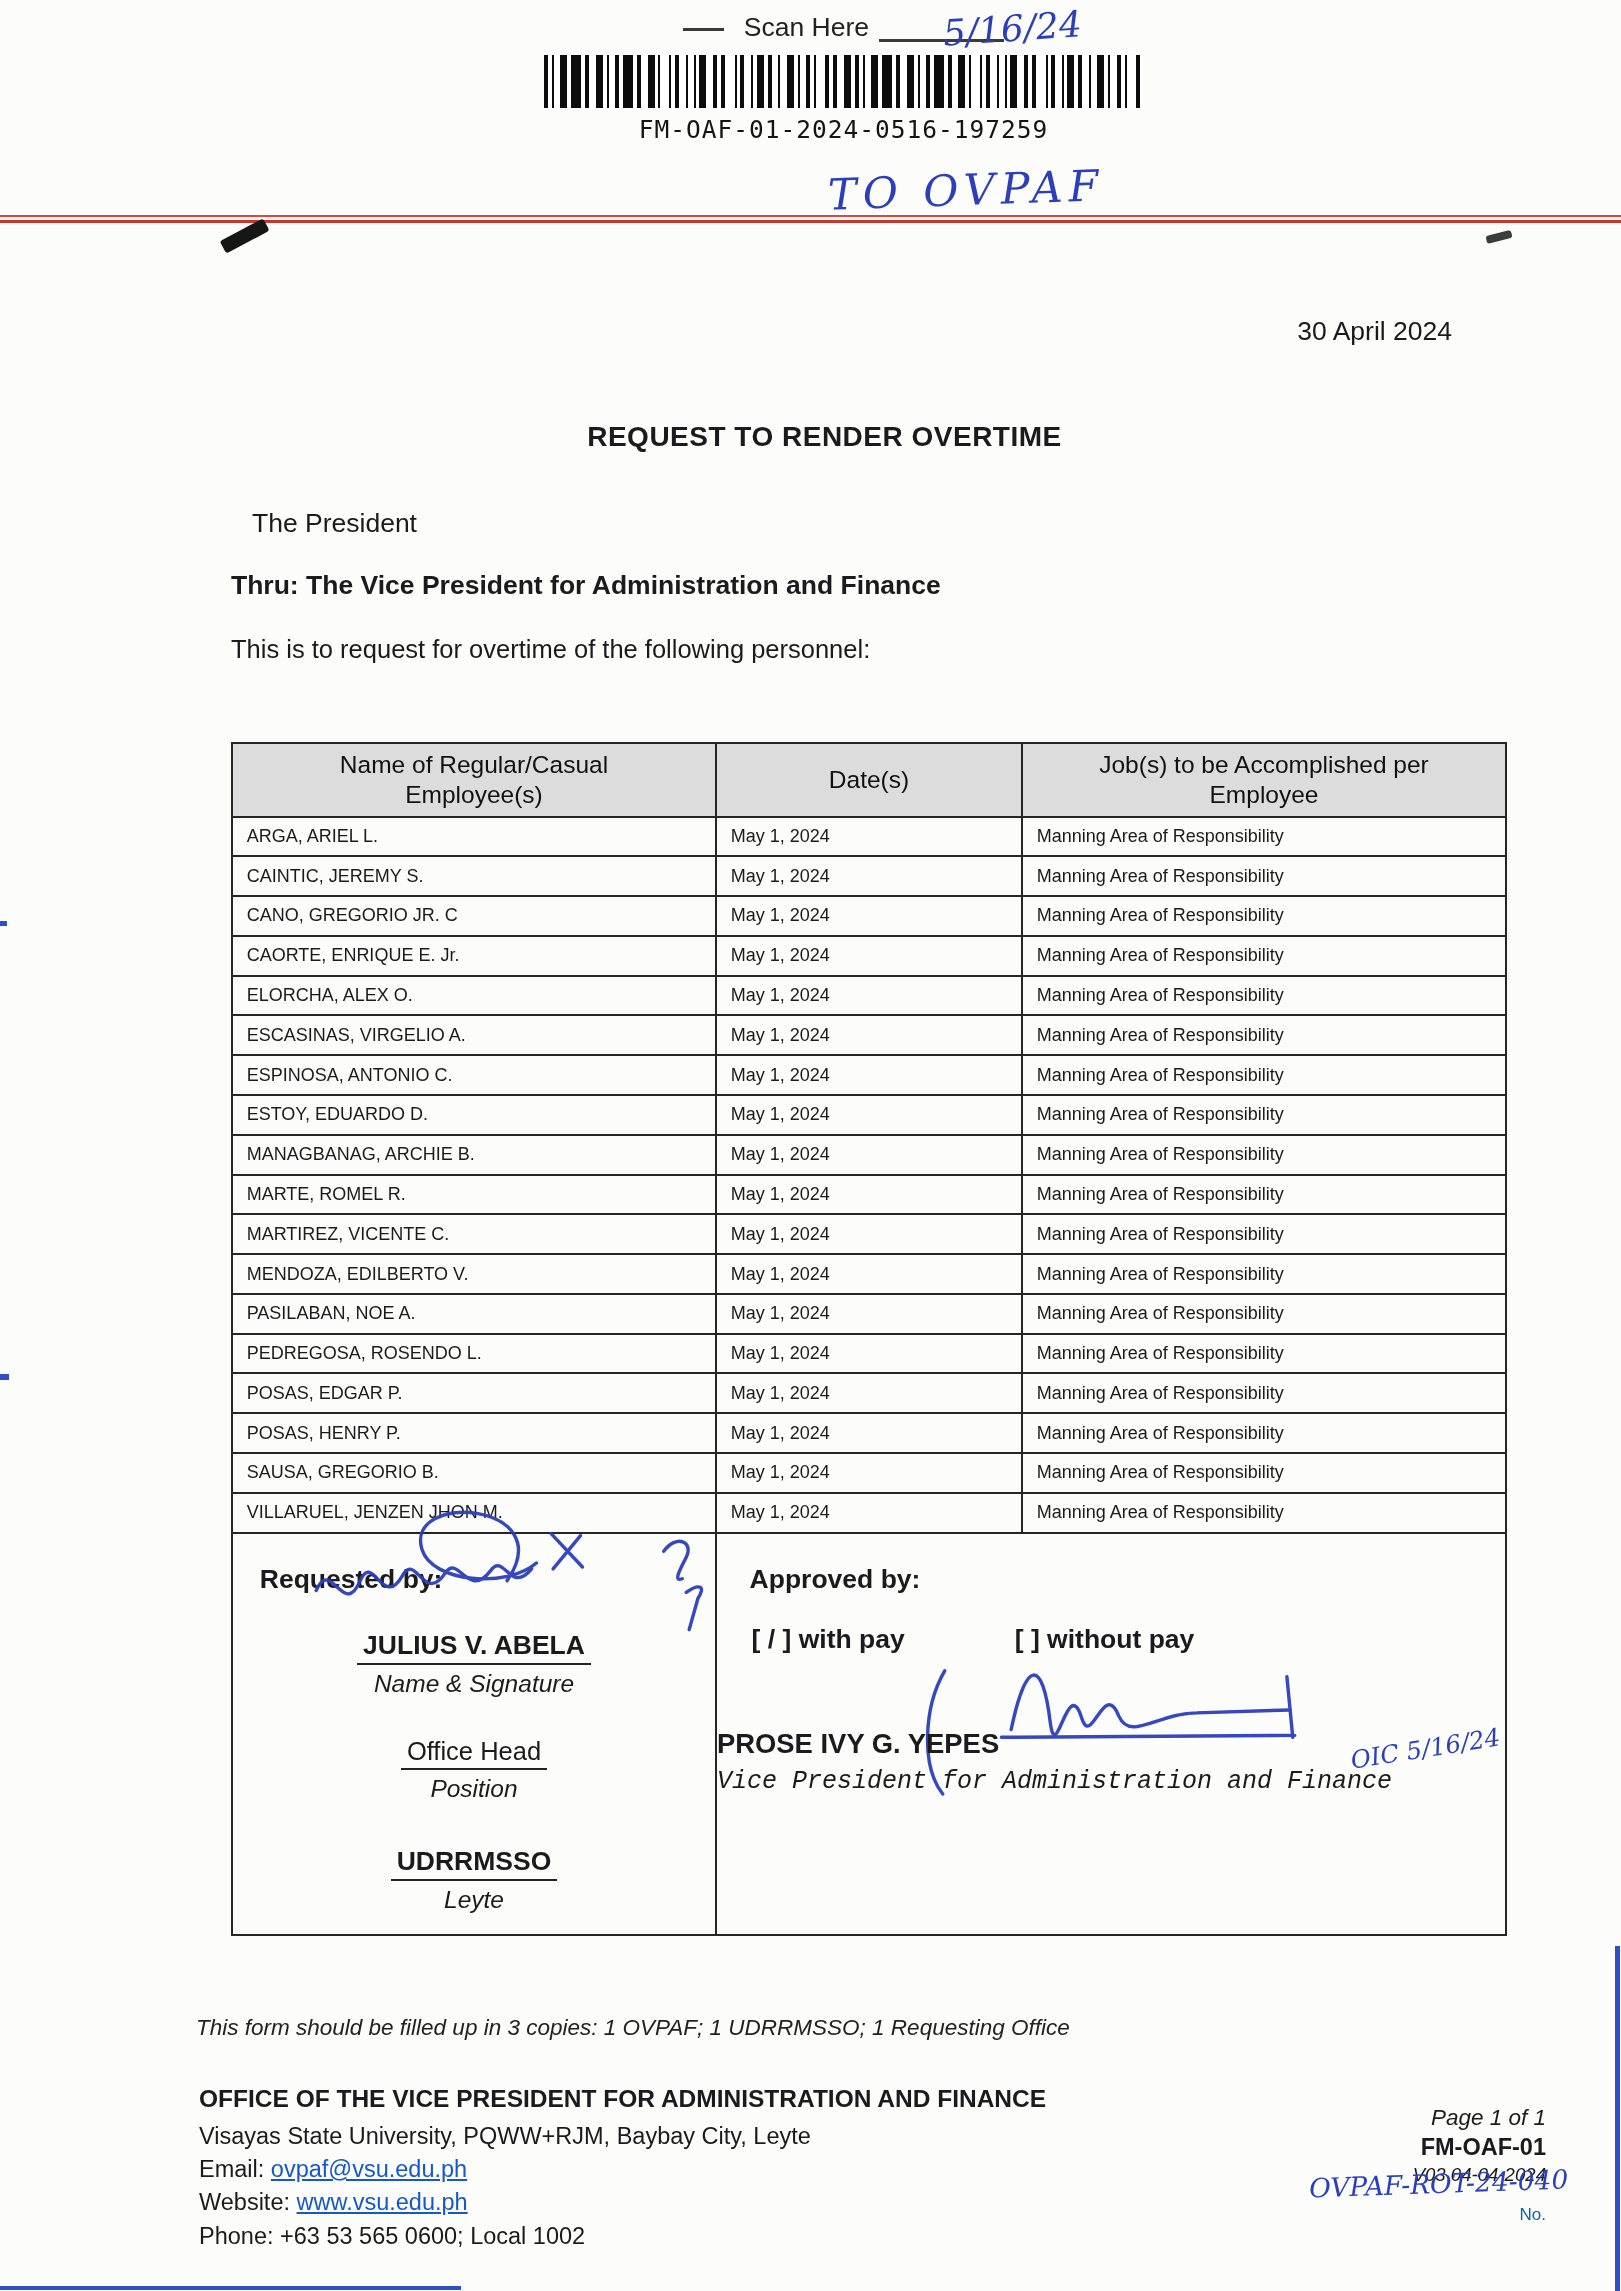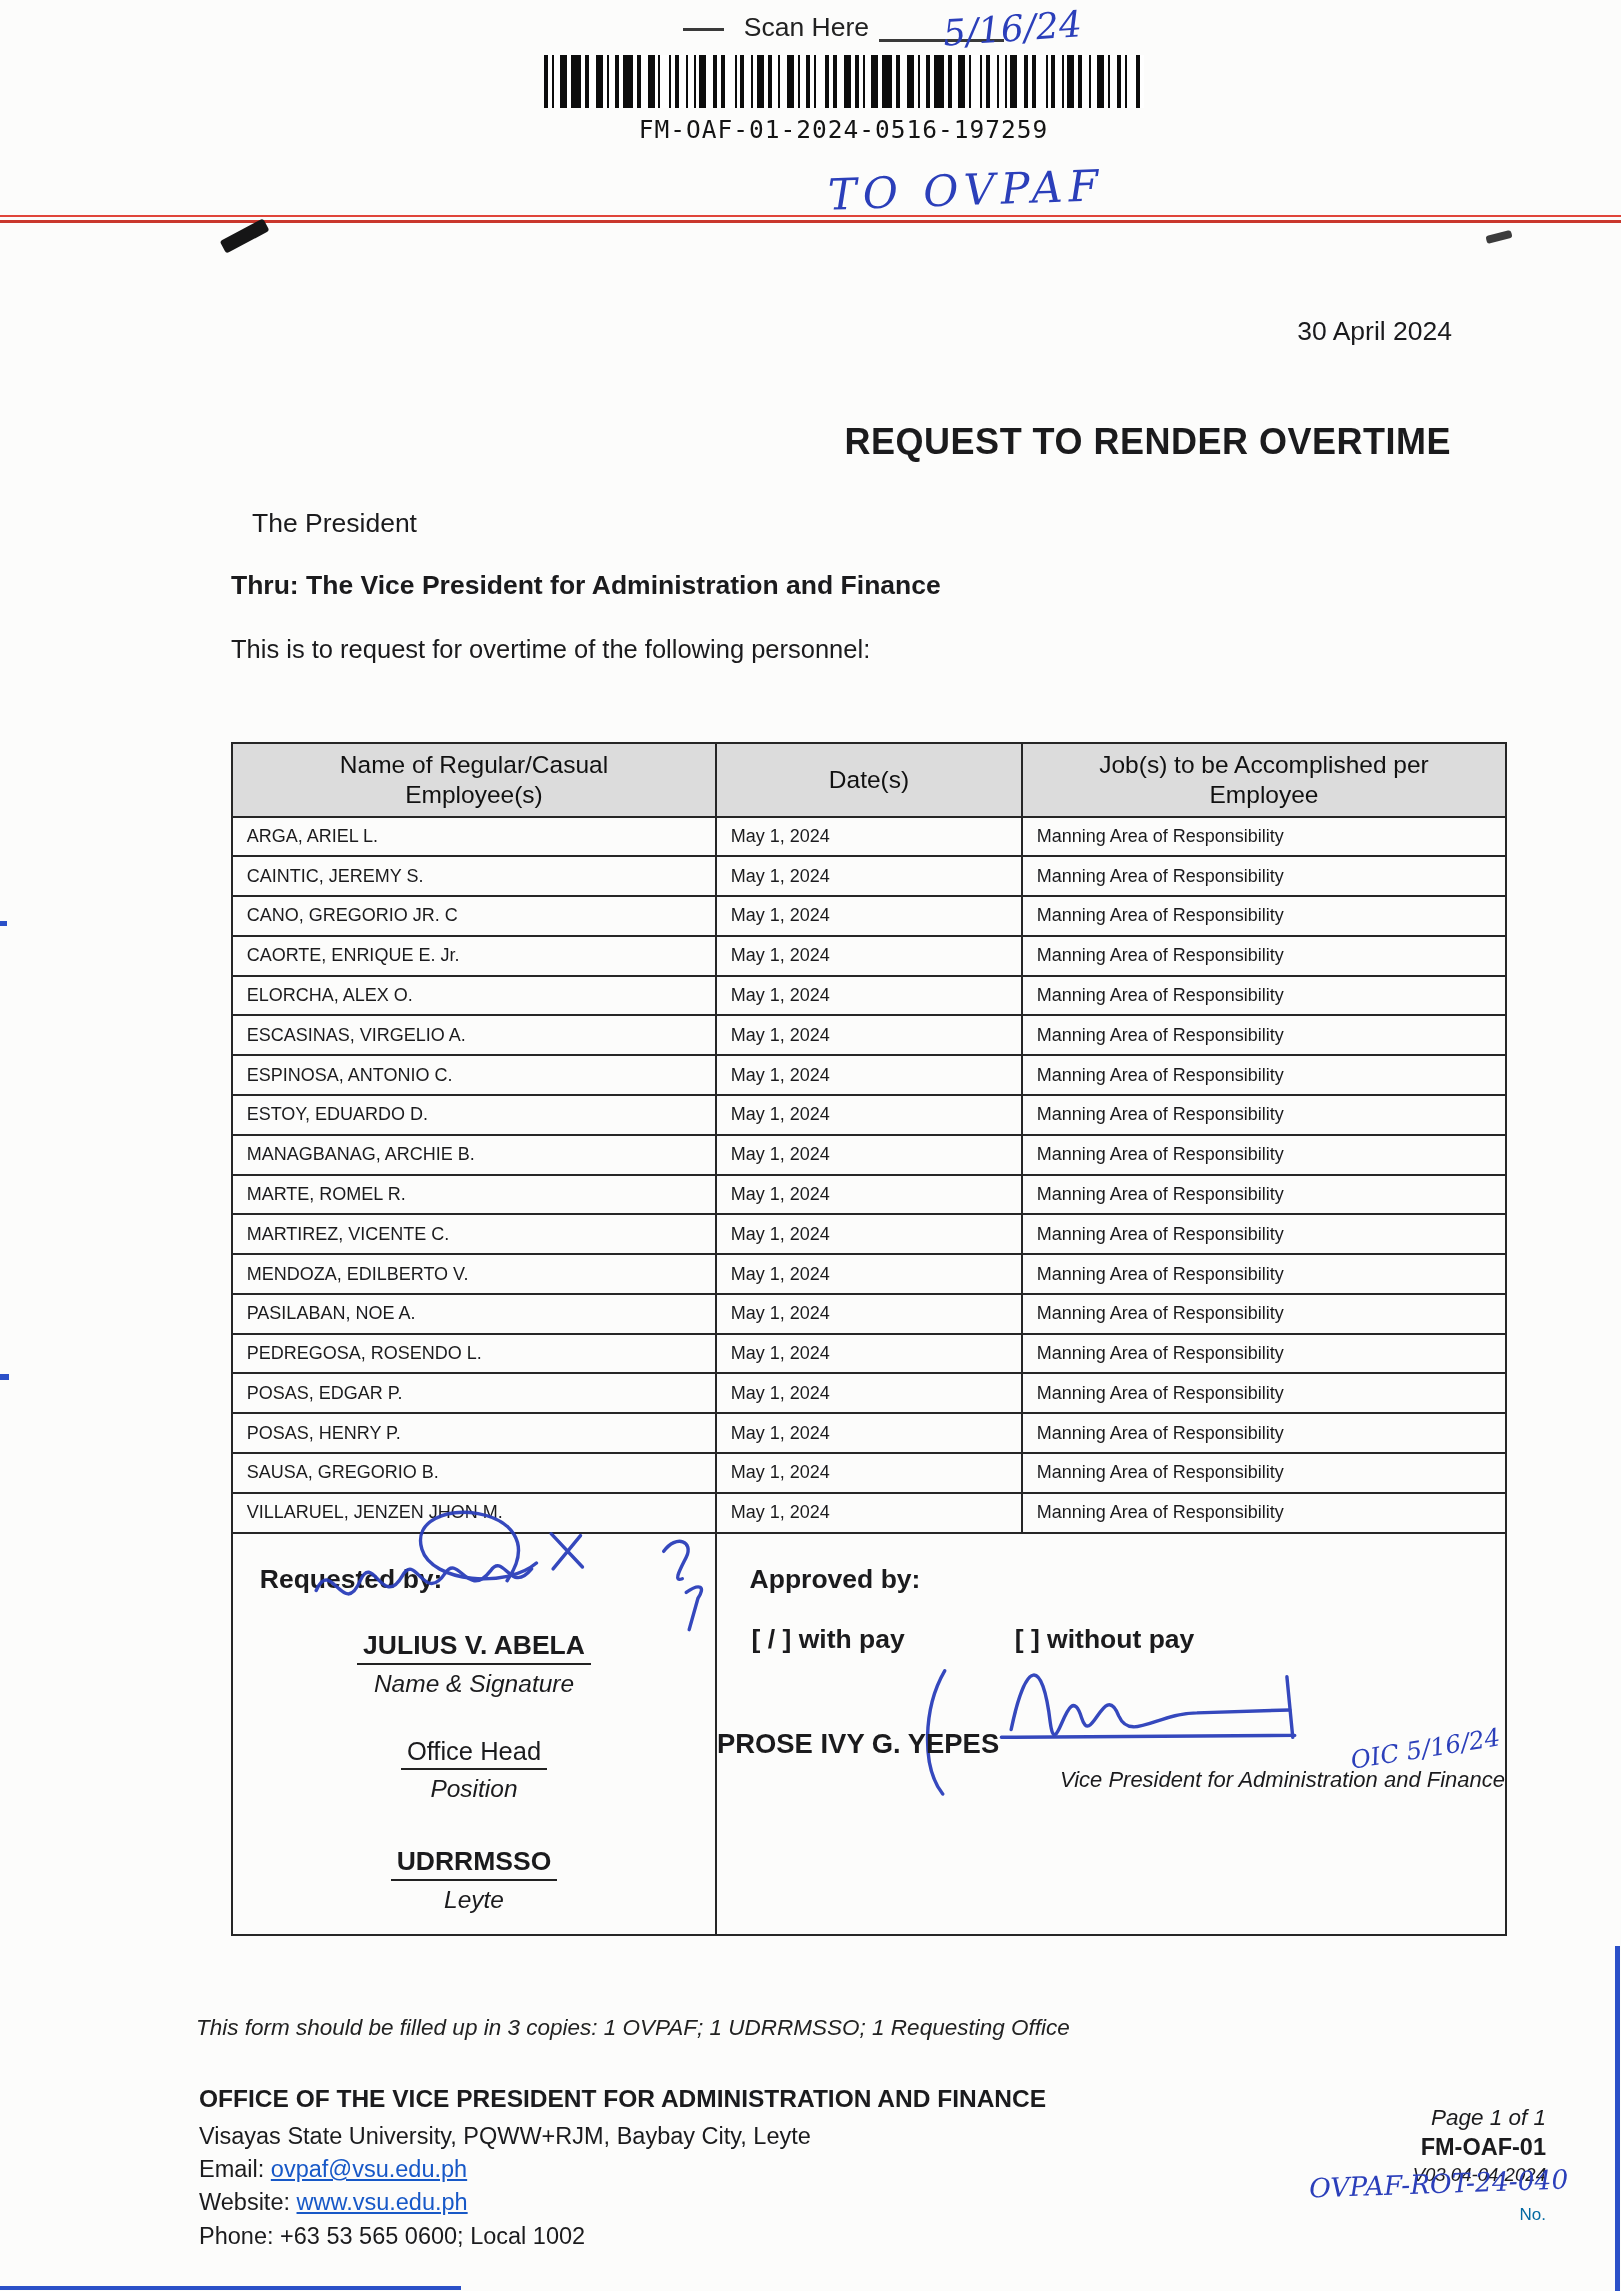--- a/index.html
+++ b/index.html
@@ -34,21 +34,21 @@
   .artifact-slash { top:229px; left:220px; width:49px; height:13.7px; transform:rotate(-28deg); }
   .artifact-dot  { top:233px; left:1486px; width:25.5px; height:7.8px; background:#3c3c3c; transform:rotate(-14deg); }
   .edge-blue { position:absolute; background:#2b50c8; }
   .edge-blue-right  { right:1px; top:1946px; width:4.9px; height:346px; }
   .edge-blue-bottom { left:0; bottom:2px; width:461px; height:3.9px; }
   .edge-blue-l1 { left:0; top:921px;  width:6.9px; height:4.9px; }
   .edge-blue-l2 { left:0; top:1374px; width:8.8px; height:5.9px; }
 
   
   .doc-date  { position:absolute; top:316px; left:231px; width:1221px; text-align:right; font-size:26.5px; }
-  .doc-title { position:absolute; top:421px; left:230px; width:1221px; text-align:right; font-weight:bold; font-size:36px; letter-spacing:0.5px; }
+  .doc-title { position:absolute; top:421px; left:214px; width:1221px; text-align:center; font-weight:bold; font-size:28px; letter-spacing:0.5px; }
   .recipient { position:absolute; top:508px; left:231px; font-weight:normal; font-size:26.5px;margin-left:21px; }
   .thru-line { position:absolute; top:570px; left:231px; font-weight:bold; font-size:26.5px; }
   .intro     { position:absolute; top:635px; left:231px; font-size:25.5px; }
 
   
   table.ot { position:absolute; top:698px; left:231px; width:1274px; border-collapse:collapse; table-layout:fixed;margin-top:44px; }
   table.ot col.c1 { width:484px; } table.ot col.c2 { width:306px; } table.ot col.c3 { width:484px; }
   table.ot th {
     border:2px solid #262626; background:#dcdcdc; font-weight:400;
     font-size:24.5px; line-height:1.22; padding:5.9px 39px; text-align:center; color:#111;
@@ -64,21 +64,21 @@
   .cap { font-style:italic; font-size:24.5px; margin-top:4.9px; }
   .pos-line { font-size:25.5px; margin-top:39px; }
   .office-line { font-weight:bold; font-size:26.5px; margin-top:43px; }
   .sig-svg { position:absolute; overflow:visible; pointer-events:none; }
   .julius-svg { top:-61px; left:23.5px; width:461px; height:186px; }
   .yepes-svg  { top:86px; left:186px; width:451px; height:176px; }
 
   .app-label { font-weight:bold; font-size:26.5px; margin:15.7px 0 0 17.6px; }
   .pay-row { font-weight:bold; font-size:26.5px; margin:29px 0 0 19.6px; display:flex; gap:110px; }
   .app-name  { position:absolute; top:194px; left:0; width:100%; font-weight:bold; font-size:27.4px; }
-  .app-title { position:absolute; top:233px; left:0; width:100%; text-align:right; font-style:italic; font-size:22px; }
+  .app-title { position:absolute; top:233px; left:0; width:100%; text-align:left; font-style:italic; font-size:25px;font-family:Liberation Mono, monospace; }
   .hw-oic { position:absolute; top:200px; left:633px; font-size:24.5px; transform:rotate(-9deg); white-space:nowrap; }
 
   
   .copies-note { position:absolute; top:2015px; left:196px; font-style:italic; font-size:22.5px; color:#222; }
   .footer-left { position:absolute; top:2082px; left:199px; font-size:23.5px; line-height:1.42; }
   .office-name { font-weight:bold; font-size:24.5px; margin-bottom:2.9px; }
   .footer-left a { color:#1758c7; text-decoration:underline; }
   .footer-right { position:absolute; top:2103px; left:1274px; width:272px; text-align:right; line-height:1.3; }
   .fr-page { font-style:italic; font-size:22.5px; }
   .fr-code { font-weight:bold; font-size:23.5px; }

